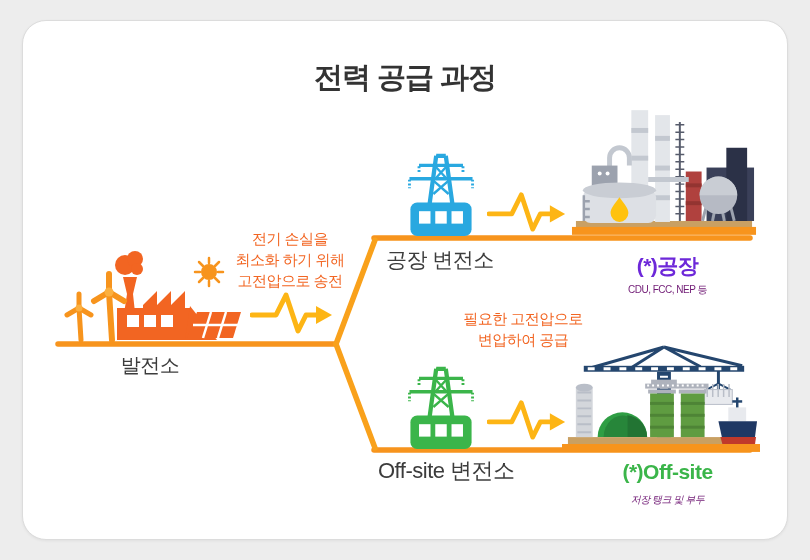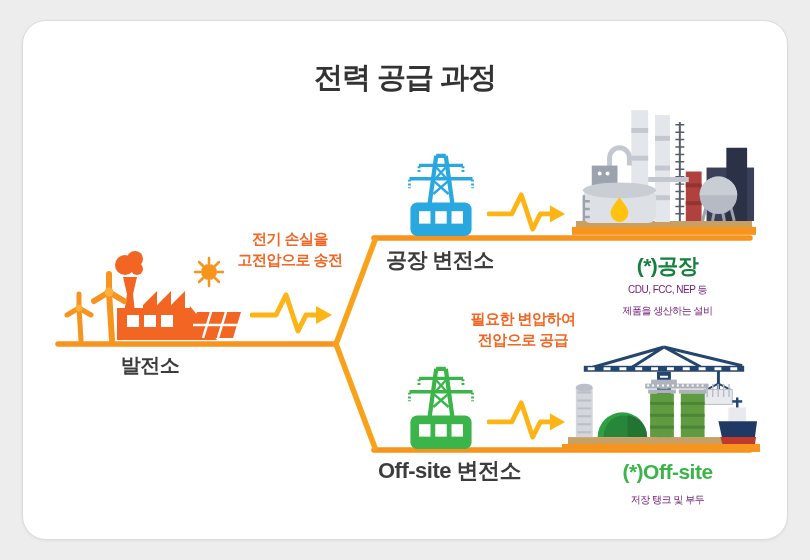--- a/index.html
+++ b/index.html
@@ -2,36 +2,36 @@
 <html><head>
 <meta charset="utf-8">
 <style>
   * { margin:0; padding:0; box-sizing:border-box; }
   html,body { width:810px; height:560px; }
   body { font-family:"Liberation Sans","DejaVu Sans",sans-serif; background:#ededed; position:relative; overflow:hidden; }
   .stage { position:absolute; left:0; top:0; width:661px; height:560px; }
   .card { position:absolute; left:22px; top:20px; width:766px; height:520px; background:#ffffff; border:1px solid #dcdcdc; border-radius:24px; box-shadow:0 1px 3px rgba(0,0,0,0.06); }
   .abs { position:absolute; }
   .title { left:0; top:58px; width:810px; text-align:center; font-size:29px; font-weight:700; color:#333333; letter-spacing:-1px; }
-  .note { font-size:15px; line-height:21px; font-weight:700; color:#f26522; text-align:center; letter-spacing:-0.5px; }
+  .note { font-size:15px; line-height:21px; font-weight:400; color:#f26522; text-align:center; letter-spacing:-0.5px; }
   .note-generator { left:215px; top:228px; width:150px; }
   .note-offsite { left:448px; top:308px; width:150px; }
-  .label-dark { font-weight:700; color:#3c3c3c; letter-spacing:-0.5px; }
+  .label-dark { font-weight:400; color:#3c3c3c; letter-spacing:-0.5px; }
   .label-generator { left:60px; top:352px; width:180px; text-align:center; font-size:20px; }
   .label-factory-sub { left:386px; top:246px; font-size:21px; }
   .label-offsite-sub { left:378px; top:456px; font-size:22px; }
   .dest { width:175px; text-align:center; letter-spacing:-0.5px; }
   .dest-title { font-size:21px; font-weight:700; }
-  .dest-title.blue { color:#15803d;text-align:center; }
+  .dest-title.blue { color:#6d28d9;text-align:center; }
   .dest-title.green { color:#3bb54a;text-align:center; }
   .dest-desc { font-size:10px; line-height:21px; color:#701a75; }
   .dest-factory-title { left:580px; top:252px; }
   .dest-factory-desc { left:580px; top:279px; }
   .dest-offsite-title { left:580px; top:460px; }
-  .dest-offsite-desc { left:580px; top:489px; }
+  .dest-offsite-desc { left:580px; top:489px;font-style:italic; }
   svg { display:block; }
   .tower-blue { color:#29a8e0; }
   .tower-green { color:#3bb54a; }
 </style>
 </head>
 <body>
 
 <div class="stage">
   <div class="card"></div>
 
@@ -91,20 +91,21 @@
     <circle cx="52" cy="42" r="4.5" fill="#fbb040"></circle>
   </svg>
 
   <svg class="abs" style="left:250px;top:291px" width="84" height="44" viewBox="0 0 84 44">
     <path d="M2,24 H26 L36,4 L48,40 L56,24 H68" stroke="#fdb515" stroke-width="5" fill="none" stroke-linecap="round" stroke-linejoin="round"></path>
     <polygon points="66,15 82,24 66,33" fill="#fdb515"></polygon>
   </svg>
 
   <div class="abs note note-generator">
     <div>전기 손실을</div>
+    <div>최소화 하기 위해</div>
     <div>고전압으로 송전</div>
   </div>
 
   <div class="abs label-dark label-generator">발전소</div>
 
   <svg class="abs tower-blue" style="left:398px;top:150px" width="86" height="88" viewBox="0 0 90 92">
     <g stroke="currentColor" fill="none">
       <path d="M33,57 L40,6 M57,57 L50,6 M40,6 H50" stroke-width="4.5"></path>
       <path d="M37,46 L53,32 M53,46 L37,32 M39,30 L51,17 M51,30 L39,17" stroke-width="2.5"></path>
       <line x1="22" y1="16" x2="68" y2="16" stroke-width="3.5"></line>
@@ -169,26 +170,25 @@
     </g>
     <circle cx="150" cy="86" r="19" fill="#b6bac4"></circle>
     <path d="M131,86 a19,19 0 0 1 38,0 Z" fill="#c9cdd4"></path>
   </svg>
 
   <div class="abs label-dark label-factory-sub">공장 변전소</div>
 
   <div class="abs dest dest-title blue dest-factory-title">(*)공장</div>
   <div class="abs dest dest-desc dest-factory-desc">
     <div>CDU, FCC, NEP 등</div>
-    <div>제품을 생산하는 설비</div>
   </div>
 
   <div class="abs note note-offsite">
-    <div>필요한 변압하여</div>
-    <div>전압으로 공급</div>
+    <div>필요한 고전압으로</div>
+    <div>변압하여 공급</div>
   </div>
 
   <svg class="abs tower-green" style="left:398px;top:363px" width="86" height="88" viewBox="0 0 90 92">
     <g stroke="currentColor" fill="none">
       <path d="M33,57 L40,6 M57,57 L50,6 M40,6 H50" stroke-width="4.5"></path>
       <path d="M37,46 L53,32 M53,46 L37,32 M39,30 L51,17 M51,30 L39,17" stroke-width="2.5"></path>
       <line x1="22" y1="16" x2="68" y2="16" stroke-width="3.5"></line>
       <line x1="12" y1="30" x2="78" y2="30" stroke-width="3.5"></line>
       <g stroke-width="3" stroke-dasharray="2 2">
         <line x1="22" y1="17" x2="22" y2="25"></line>

